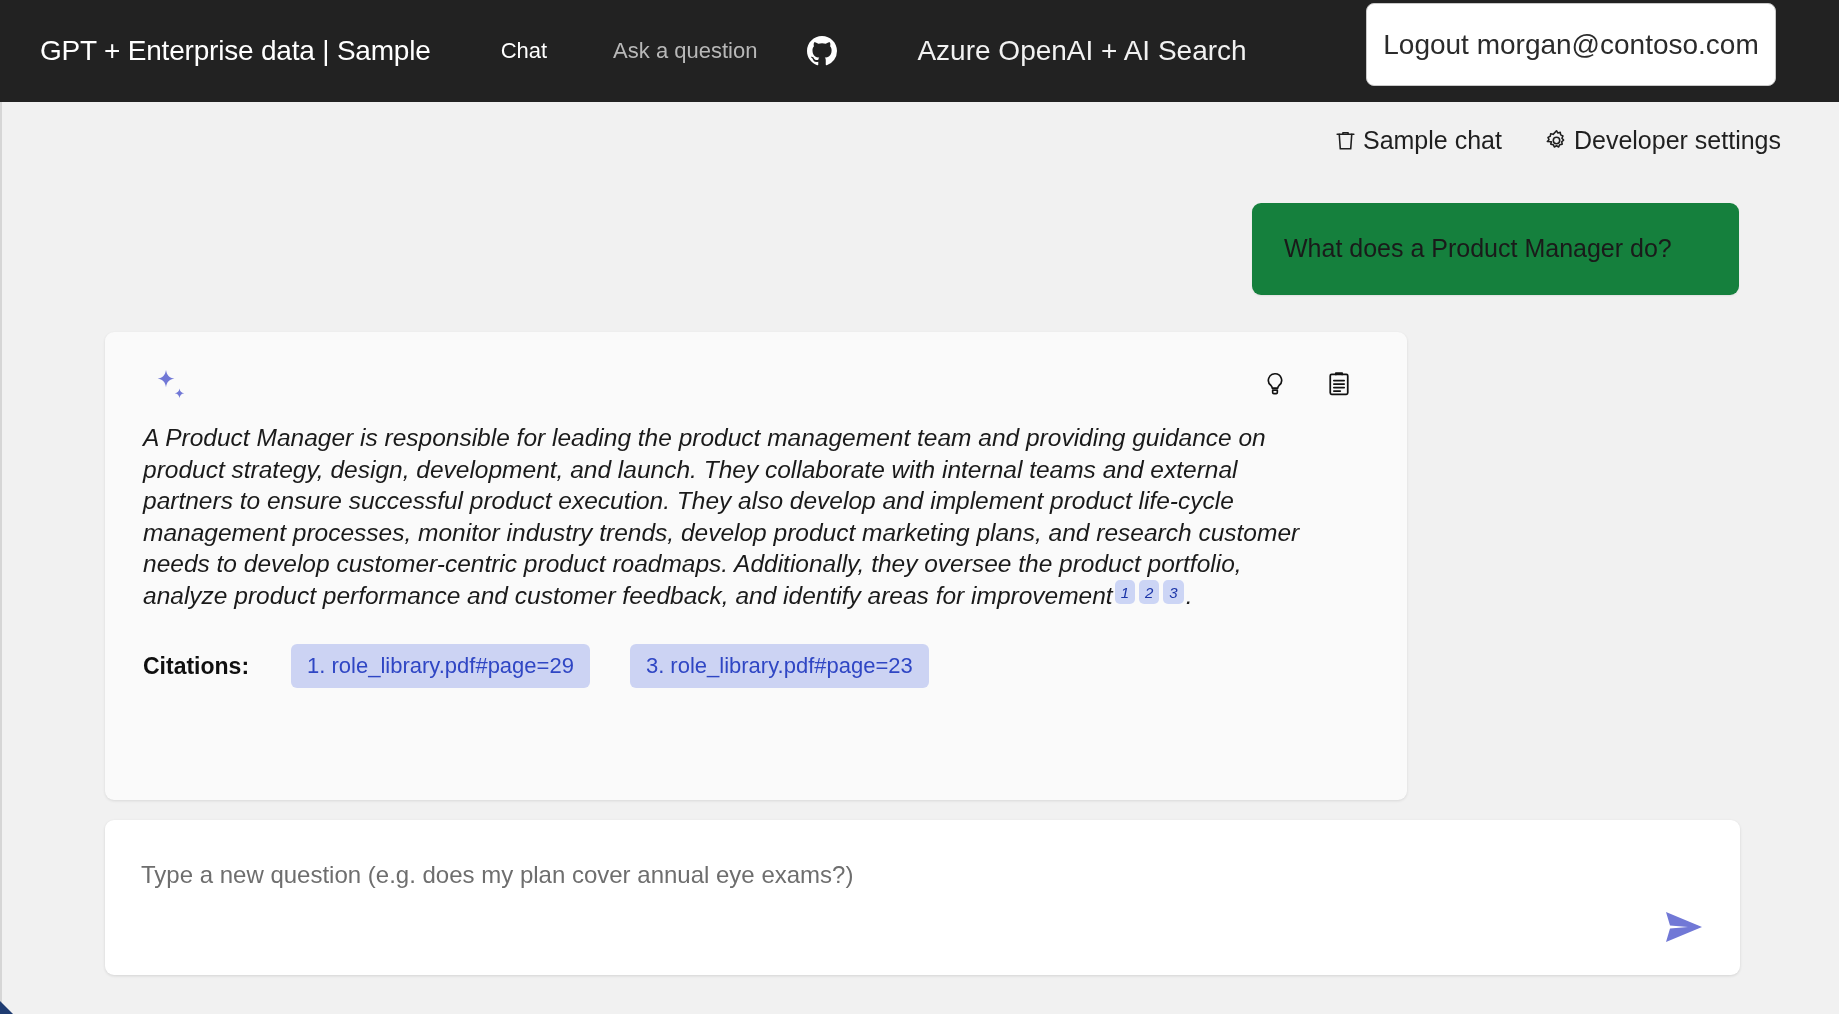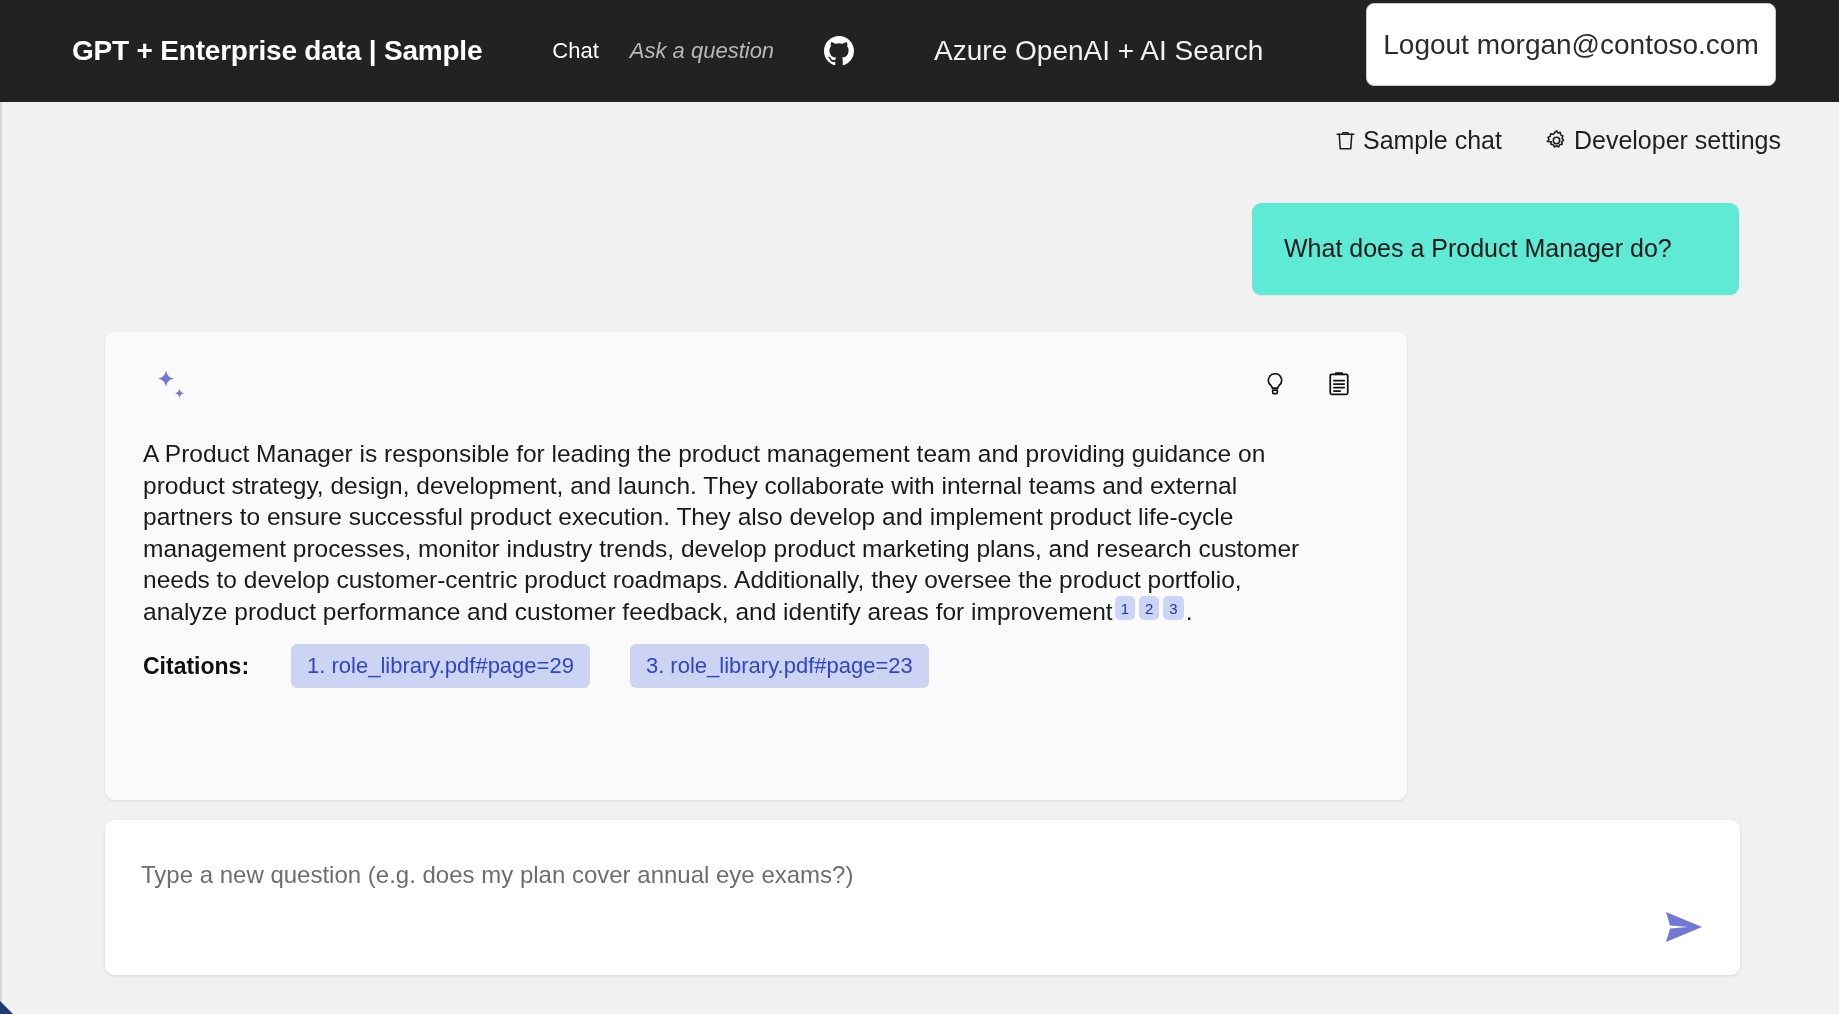--- a/index.html
+++ b/index.html
@@ -26,39 +26,39 @@
     width: 1839px;
     height: 102px;
     background: #222222;
     display: flex;
     align-items: center;
     padding: 0;
   }
   .header-title {
     color: #ffffff;
     font-size: 28px;
-    font-weight: bold;
-    margin-left: 72px;
+    font-weight: normal;
+    margin-left: 40px;
     letter-spacing: -0.2px;
     white-space: nowrap;
   }
   .header-nav {
     display: flex;
     align-items: center;
     margin-left: 68px;
     gap: 0px;
   }
   .nav-link {
     font-size: 22px;
     color: #ffffff;
     text-decoration: none;
     white-space: nowrap;
     padding: 4px 2px;
   }
-  .nav-link.muted { color: #b8b8b8; margin-left: 27px; font-style: italic; }
+  .nav-link.muted { color: #b8b8b8; margin-left: 62px; }
 
   .gh-icon {
     margin-left: 48px;
     display: flex;
     align-items: center;
     width: 30px; height: 30px;
   }
   .header-subtitle {
     color: #f2f2f2;
     font-size: 28px;
@@ -107,21 +107,21 @@
   }
   .cmd-btn svg { display: block; }
 
   
   .user-bubble {
     position: absolute;
     top: 203px;
     left: 1252px;
     width: 487px;
     min-height: 92px;
-    background: #5eead4;
+    background: #15803d;
     border-radius: 9px;
     display: flex;
     align-items: center;
     padding: 0 32px;
     box-shadow: 0 1px 2px rgba(0,0,0,0.07);
   }
   .user-bubble-text {
     font-size: 25px;
     color: #1a1a1a;
     line-height: 1.35;
@@ -155,26 +155,27 @@
   }
   .icon-btn {
     background: transparent;
     border: none;
     padding: 0;
     cursor: pointer;
     line-height: 0;
   }
 
   .answer-body {
-    margin-top: 18px;
+    margin-top: 2px;
     font-size: 24.5px;
     line-height: 1.29;
     color: #1a1a1a;
     padding-left: 2px;
     padding-right: 40px;
+    font-style: italic;
   }
   .sup-cite {
     display: inline-block;
     background: #ccd5f5;
     color: #1b35a8;
     border-radius: 5px;
     font-size: 15px;
     line-height: 1;
     padding: 5px 6px 4px 6px;
     vertical-align: 6px;

